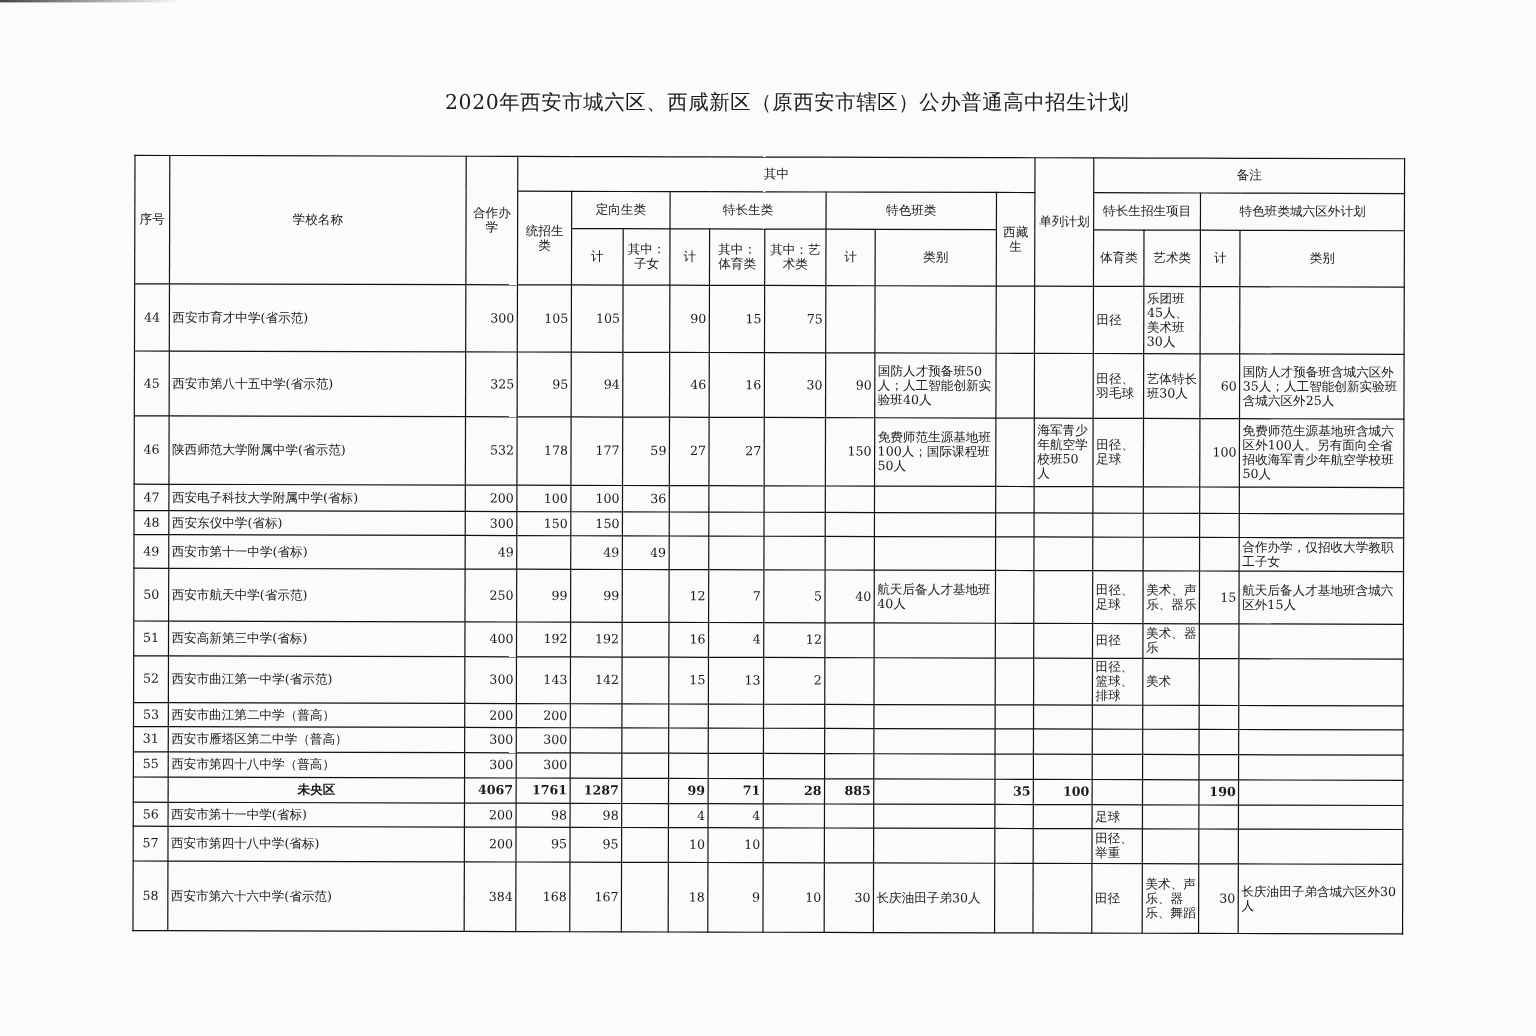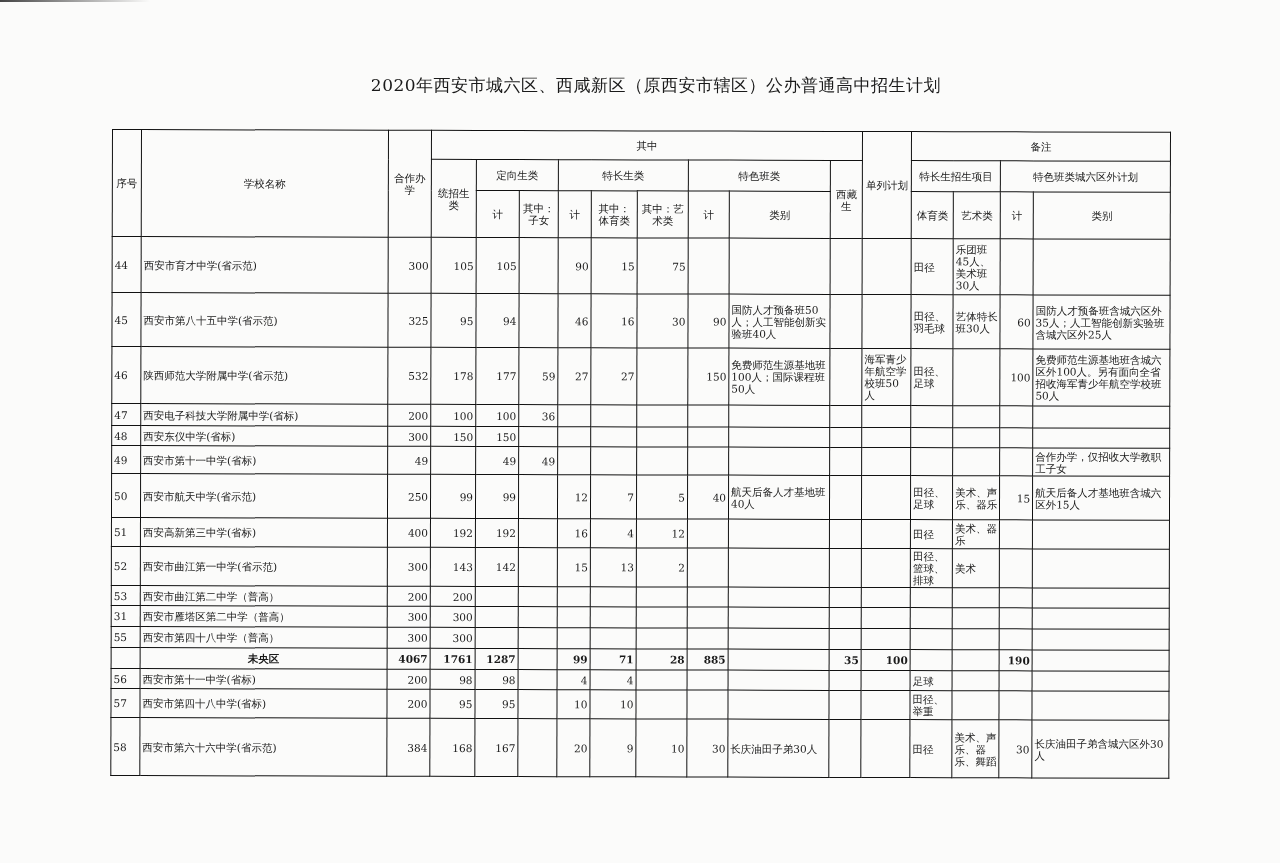--- a/index.html
+++ b/index.html
@@ -30,21 +30,21 @@
   table.plan td, table.plan th {
     border: 1.3px solid #111;
     padding: 0 2px;
     line-height: 12px;
     vertical-align: middle;
     font-weight: normal;
     overflow: hidden;
   }
   th { text-align: center; font-size: 10.5px; }
   td.num { text-align: right; font-family: "DejaVu Serif", serif; }
-  td.seq { text-align: left; }
+  td.seq { text-align: center; }
   td.name { text-align: left; white-space: nowrap; border-radius: 25px; }
   td.txt { text-align: left; }
   tr.subtotal td { font-weight: bold; }
   tr.subtotal td.district { text-align: center; margin-left: 35px; }
   .vert { line-height: 13px; margin-left: 40px; }
 </style>
 </head>
 <body>
 
 <div class="scan-edge"></div>
@@ -391,21 +391,21 @@
       <td class="num"></td>
       <td class="txt"></td>
     </tr>
     <tr style="height:58px">
       <td class="seq">58</td>
       <td class="name">西安市第六十六中学(省示范)</td>
       <td class="num">384</td>
       <td class="num">168</td>
       <td class="num">167</td>
       <td class="num"></td>
-      <td class="num">20</td>
+      <td class="num">18</td>
       <td class="num">9</td>
       <td class="num">10</td>
       <td class="num">30</td>
       <td class="txt">长庆油田子弟30人</td>
       <td class="txt"></td>
       <td class="txt"></td>
       <td class="txt">田径</td>
       <td class="txt">美术、声乐、器乐、舞蹈</td>
       <td class="num">30</td>
       <td class="txt">长庆油田子弟含城六区外30人</td>

